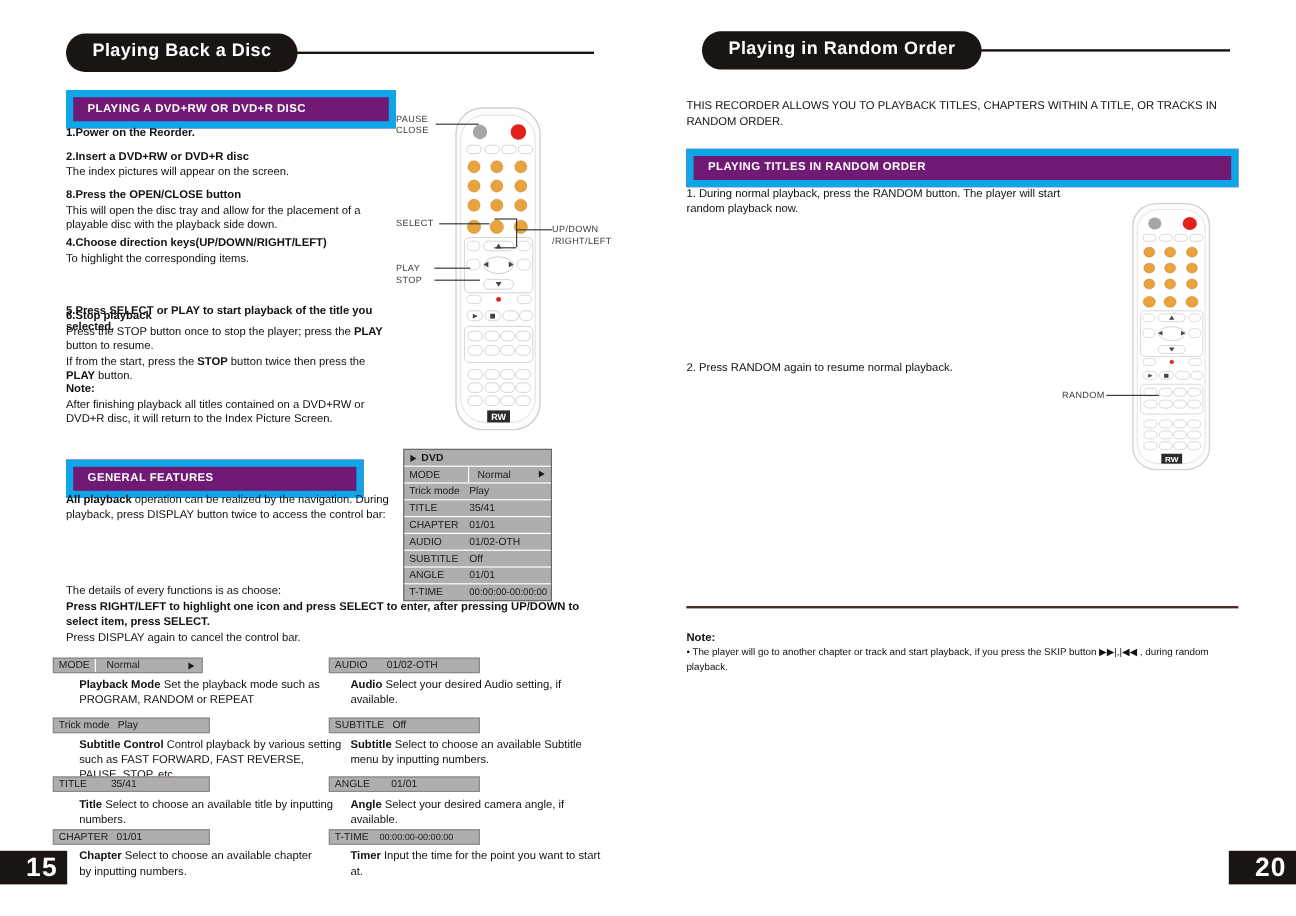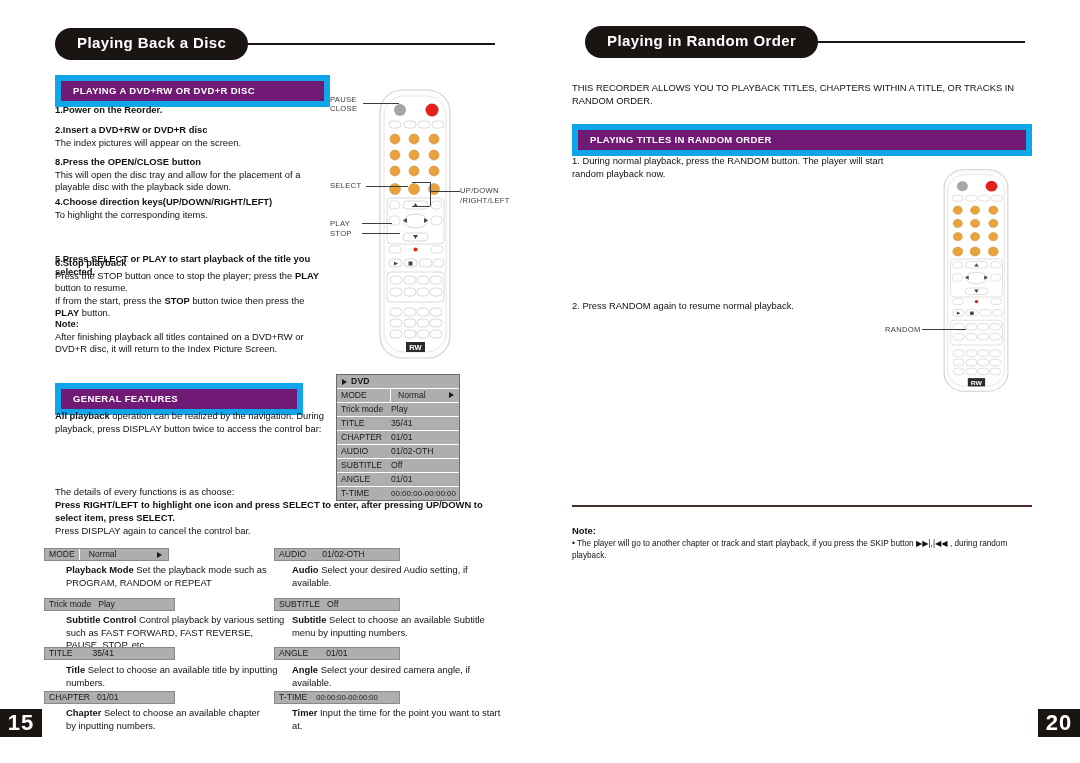--- a/index.html
+++ b/index.html
@@ -160,20 +160,21 @@
     background: #1a1413;
     color: #ffffff;
     font-size: 22px;
     font-weight: bold;
     letter-spacing: 1px;
     width: 42px;
     height: 28px;
     line-height: 28px;
     text-align: center;
     bottom: 26px;
+    padding-left: 14px;
   }
   .pagenum.left  { left: 0;  }
   .pagenum.right { right: 0; }
 
   
   .remote { position: absolute; }
   .callout {
     position: absolute;
     font-size: 7.6px;
     color: #3b3b3b;

